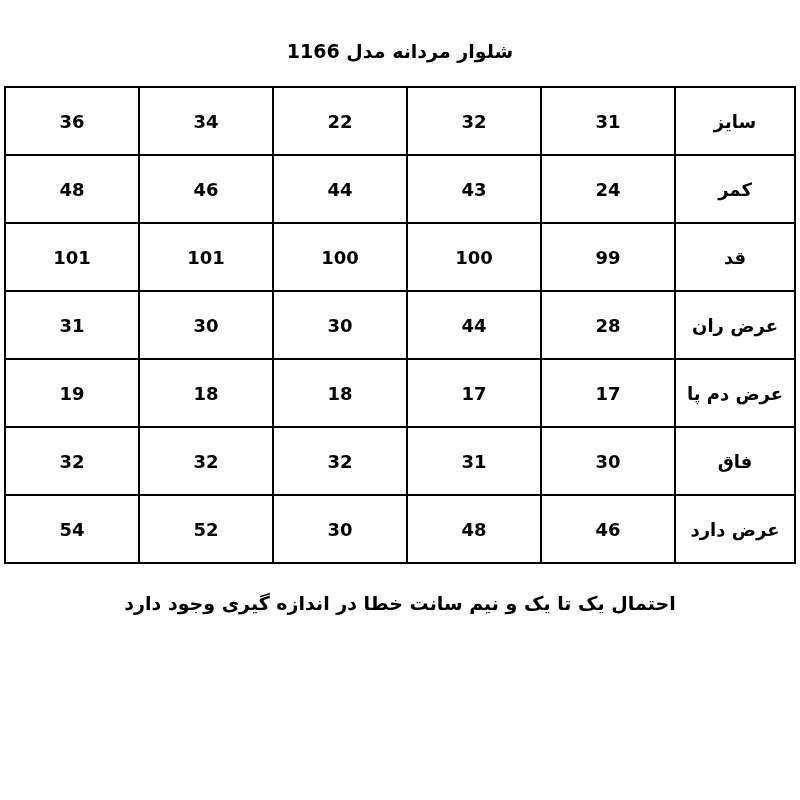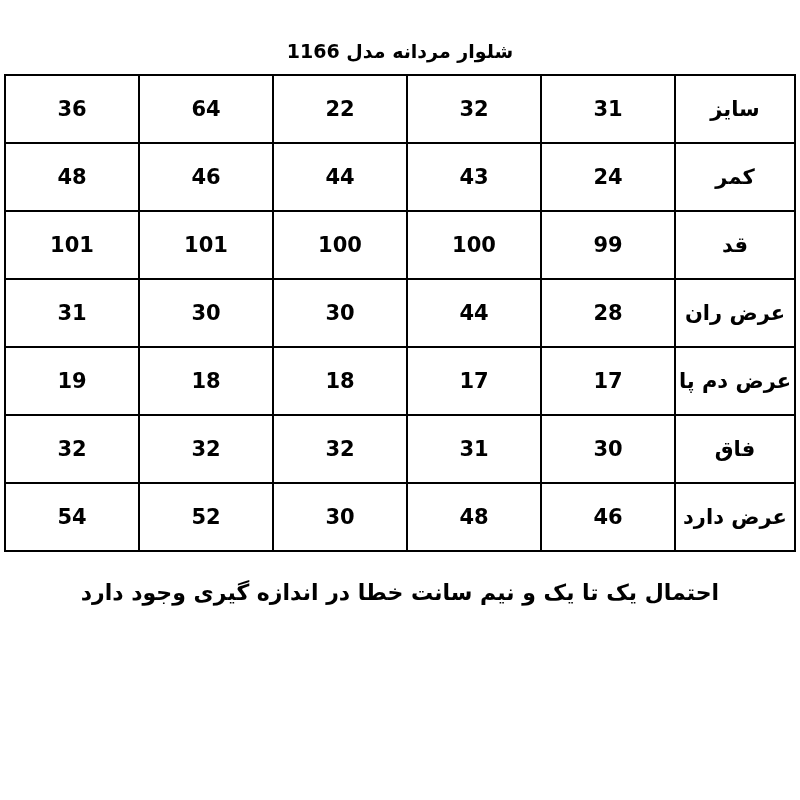--- a/index.html
+++ b/index.html
@@ -20,72 +20,72 @@
     position: relative;
     box-sizing: border-box;
   }
   .doc-title {
     text-align: center;
     font-size: 19px;
     font-weight: bold;
     direction: rtl;
     margin: 0;
     padding-top: 40px;
-    padding-bottom: 12px;
+    padding-bottom: 24px;
     letter-spacing: 0px;
   }
   table.size-table {
     border-collapse: collapse;
     width: 780px;
     margin: 0 auto;
     direction: rtl;
     table-layout: fixed;
   }
   table.size-table td {
     border: 2px solid #000000;
     height: 66px;
     text-align: center;
     vertical-align: middle;
-    font-size: 21px;
+    font-size: 18px;
     font-weight: bold;
     padding: 0;
   }
   td.row-label {
     width: 118px;
     font-size: 17px;
     margin-left: 28px;
   }
   td.value-cell {
     width: 132px;
     font-size: 20px;
   }
   .footer-note {
     text-align: center;
     direction: rtl;
-    font-size: 22px;
+    font-size: 19px;
     font-weight: bold;
     padding-top: 26px;
     line-height: 1.4;
   }
 </style>
 </head>
 <body>
 
 <div class="page">
 
   <div class="doc-title">شلوار مردانه مدل 1166</div>
 
   <table class="size-table">
     <tbody>
       <tr>
         <td class="row-label">سایز</td>
         <td class="value-cell">31</td>
         <td class="value-cell">32</td>
         <td class="value-cell">22</td>
-        <td class="value-cell">64</td>
+        <td class="value-cell">34</td>
         <td class="value-cell">36</td>
       </tr>
       <tr>
         <td class="row-label">کمر</td>
         <td class="value-cell">24</td>
         <td class="value-cell">43</td>
         <td class="value-cell">44</td>
         <td class="value-cell">46</td>
         <td class="value-cell">48</td>
       </tr>

